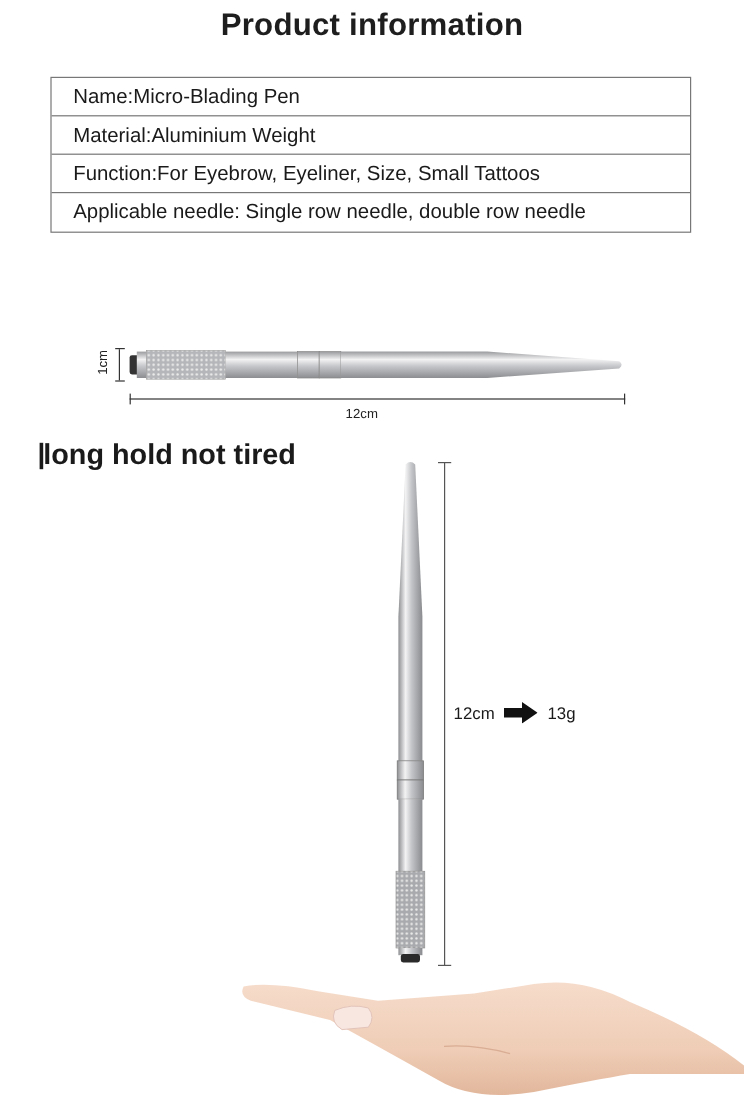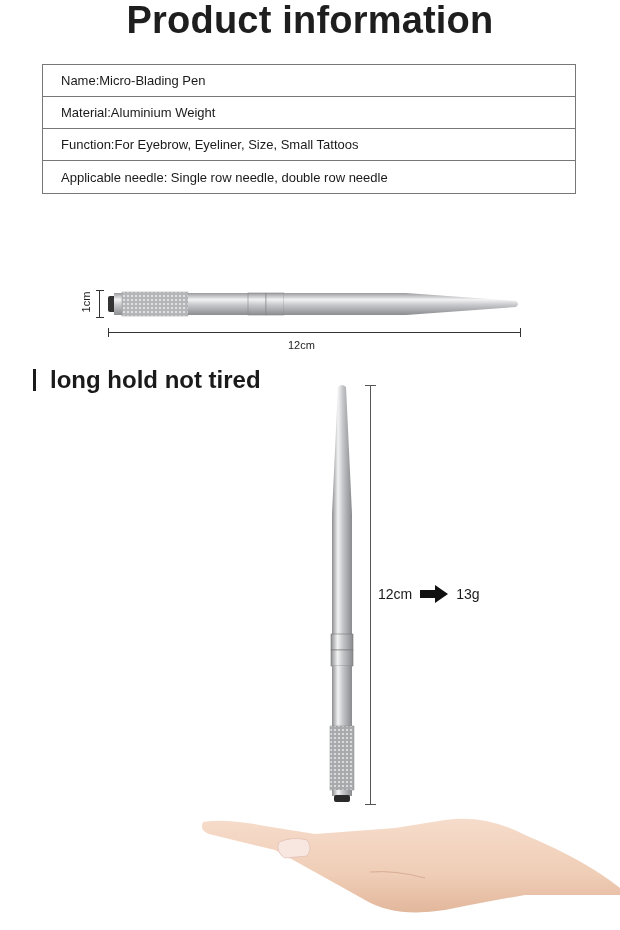--- a/index.html
+++ b/index.html
@@ -1,48 +1,48 @@
 <!DOCTYPE html>
 <html><head>
   <meta charset="utf-8">
   <style>
     * { box-sizing: border-box; margin: 0; padding: 0; }
     html, body { width: 620px; height: 930px; background: #ffffff; overflow: hidden; }
     body { position: relative; font-family: "Liberation Sans", sans-serif; color: #1a1a1a; }
 
     .title {
       position: absolute; left: 0; top: 0; width: 620px; height: 44px;
-      text-align: center; font-size: 38px; font-weight: bold; letter-spacing: 0.2px;
+      text-align: center; font-size: 26px; font-weight: bold; letter-spacing: 0.2px;
       line-height: 40px; color: #1e1e1e;
     }
 
     .spec-table {
       position: absolute; left: 42px; top: 64px; width: 534px;
       border: 1px solid #777777; border-collapse: collapse;
     }
     .spec-row {
       height: 32px; border-bottom: 1px solid #777777;
       display: flex; align-items: center; padding-left: 18px;
-      font-size: 13px; color: #1a1a1a;
+      font-size: 17px; color: #1a1a1a;
     }
     .spec-row:last-child { border-bottom: none; text-align: right; }
 
     
     .h-diagram { position: absolute; left: 78px; top: 286px; width: 450px; height: 70px; }
     .h-dim-vert { position: absolute; left: 18px; top: 4px; width: 8px; height: 28px; border-top: 1px solid #333; border-bottom: 1px solid #333; }
     .h-dim-vert::after { content: ""; position: absolute; left: 3px; top: 0; width: 1px; height: 100%; background: #333; }
     .h-dim-vert-label { position: absolute; left: -2px; top: 10px; font-size: 11px; transform: rotate(-90deg); transform-origin: center; color: #222; }
     .h-dim-line { position: absolute; left: 30px; top: 46px; width: 413px; height: 1px; background: #333; }
     .h-dim-line::before, .h-dim-line::after { content: ""; position: absolute; top: -4px; width: 1px; height: 9px; background: #333; }
     .h-dim-line::before { left: 0; } .h-dim-line::after { right: 0; }
     .h-dim-label { position: absolute; left: 210px; top: 53px; font-size: 11px; color: #222; }
 
     .section-heading {
       position: absolute; left: 33px; top: 366px; font-size: 24px; font-weight: bold; color: #1a1a1a;
-      display: flex; align-items: center; gap: 14px;
+      display: flex; align-items: center; 
     }
     .section-bar { width: 3px; height: 22px; background: #1a1a1a; }
 
     .v-dim { position: absolute; left: 370px; top: 385px; width: 1px; height: 420px; background: #555; }
     .v-dim::before, .v-dim::after { content: ""; position: absolute; left: -5px; width: 11px; height: 1px; background: #555; }
     .v-dim::before { top: 0; } .v-dim::after { bottom: 0; }
 
     .weight-info { position: absolute; left: 378px; top: 585px; display: flex; align-items: center; gap: 8px; font-size: 14px; color: #1a1a1a; }
     .arrow-icon { width: 28px; height: 18px; }
 

